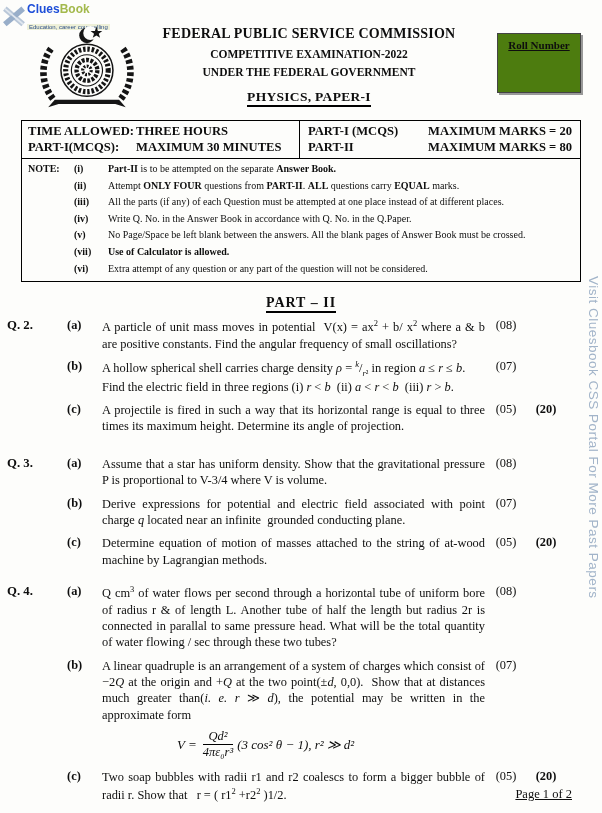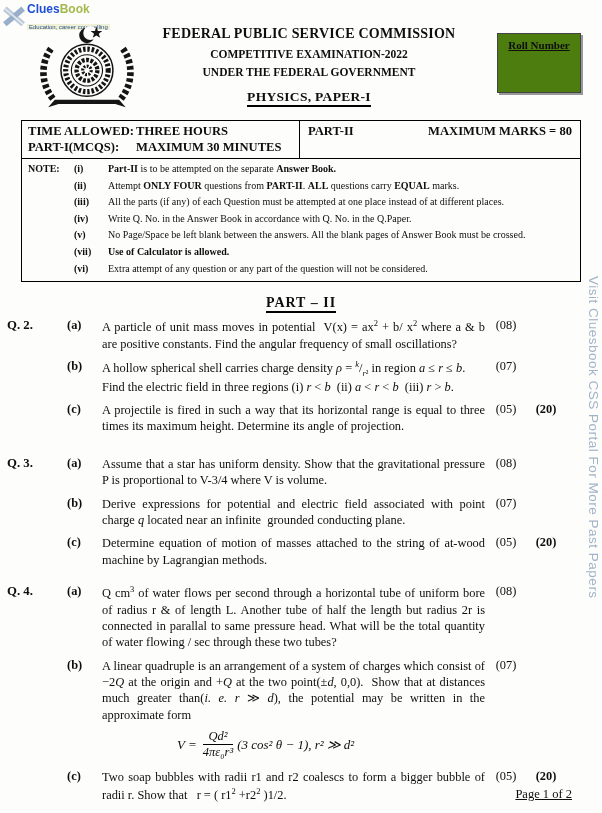--- a/index.html
+++ b/index.html
@@ -141,20 +141,24 @@
             <span class="lbl">TIME ALLOWED:</span>
             <span>THREE HOURS</span>
           </div>
         <div class="tl">
             <span class="lbl">PART-I(MCQS):</span>
             <span>MAXIMUM 30 MINUTES</span>
           </div>
       </div>
       <div class="cell-right">
         <div class="mr">
+            <span>PART-I (MCQS)</span>
+            <span>MAXIMUM MARKS = 20</span>
+          </div>
+        <div class="mr">
             <span>PART-II</span>
             <span>MAXIMUM MARKS = 80</span>
           </div>
       </div>
     </div>
     <div class="notes">
       <div class="noterow">
           <span class="notelbl">NOTE: </span>
           <span class="notenum">(i)</span>
           <span class="notetext"><b>Part-II</b> is to be attempted on the separate <b>Answer Book.</b></span>

